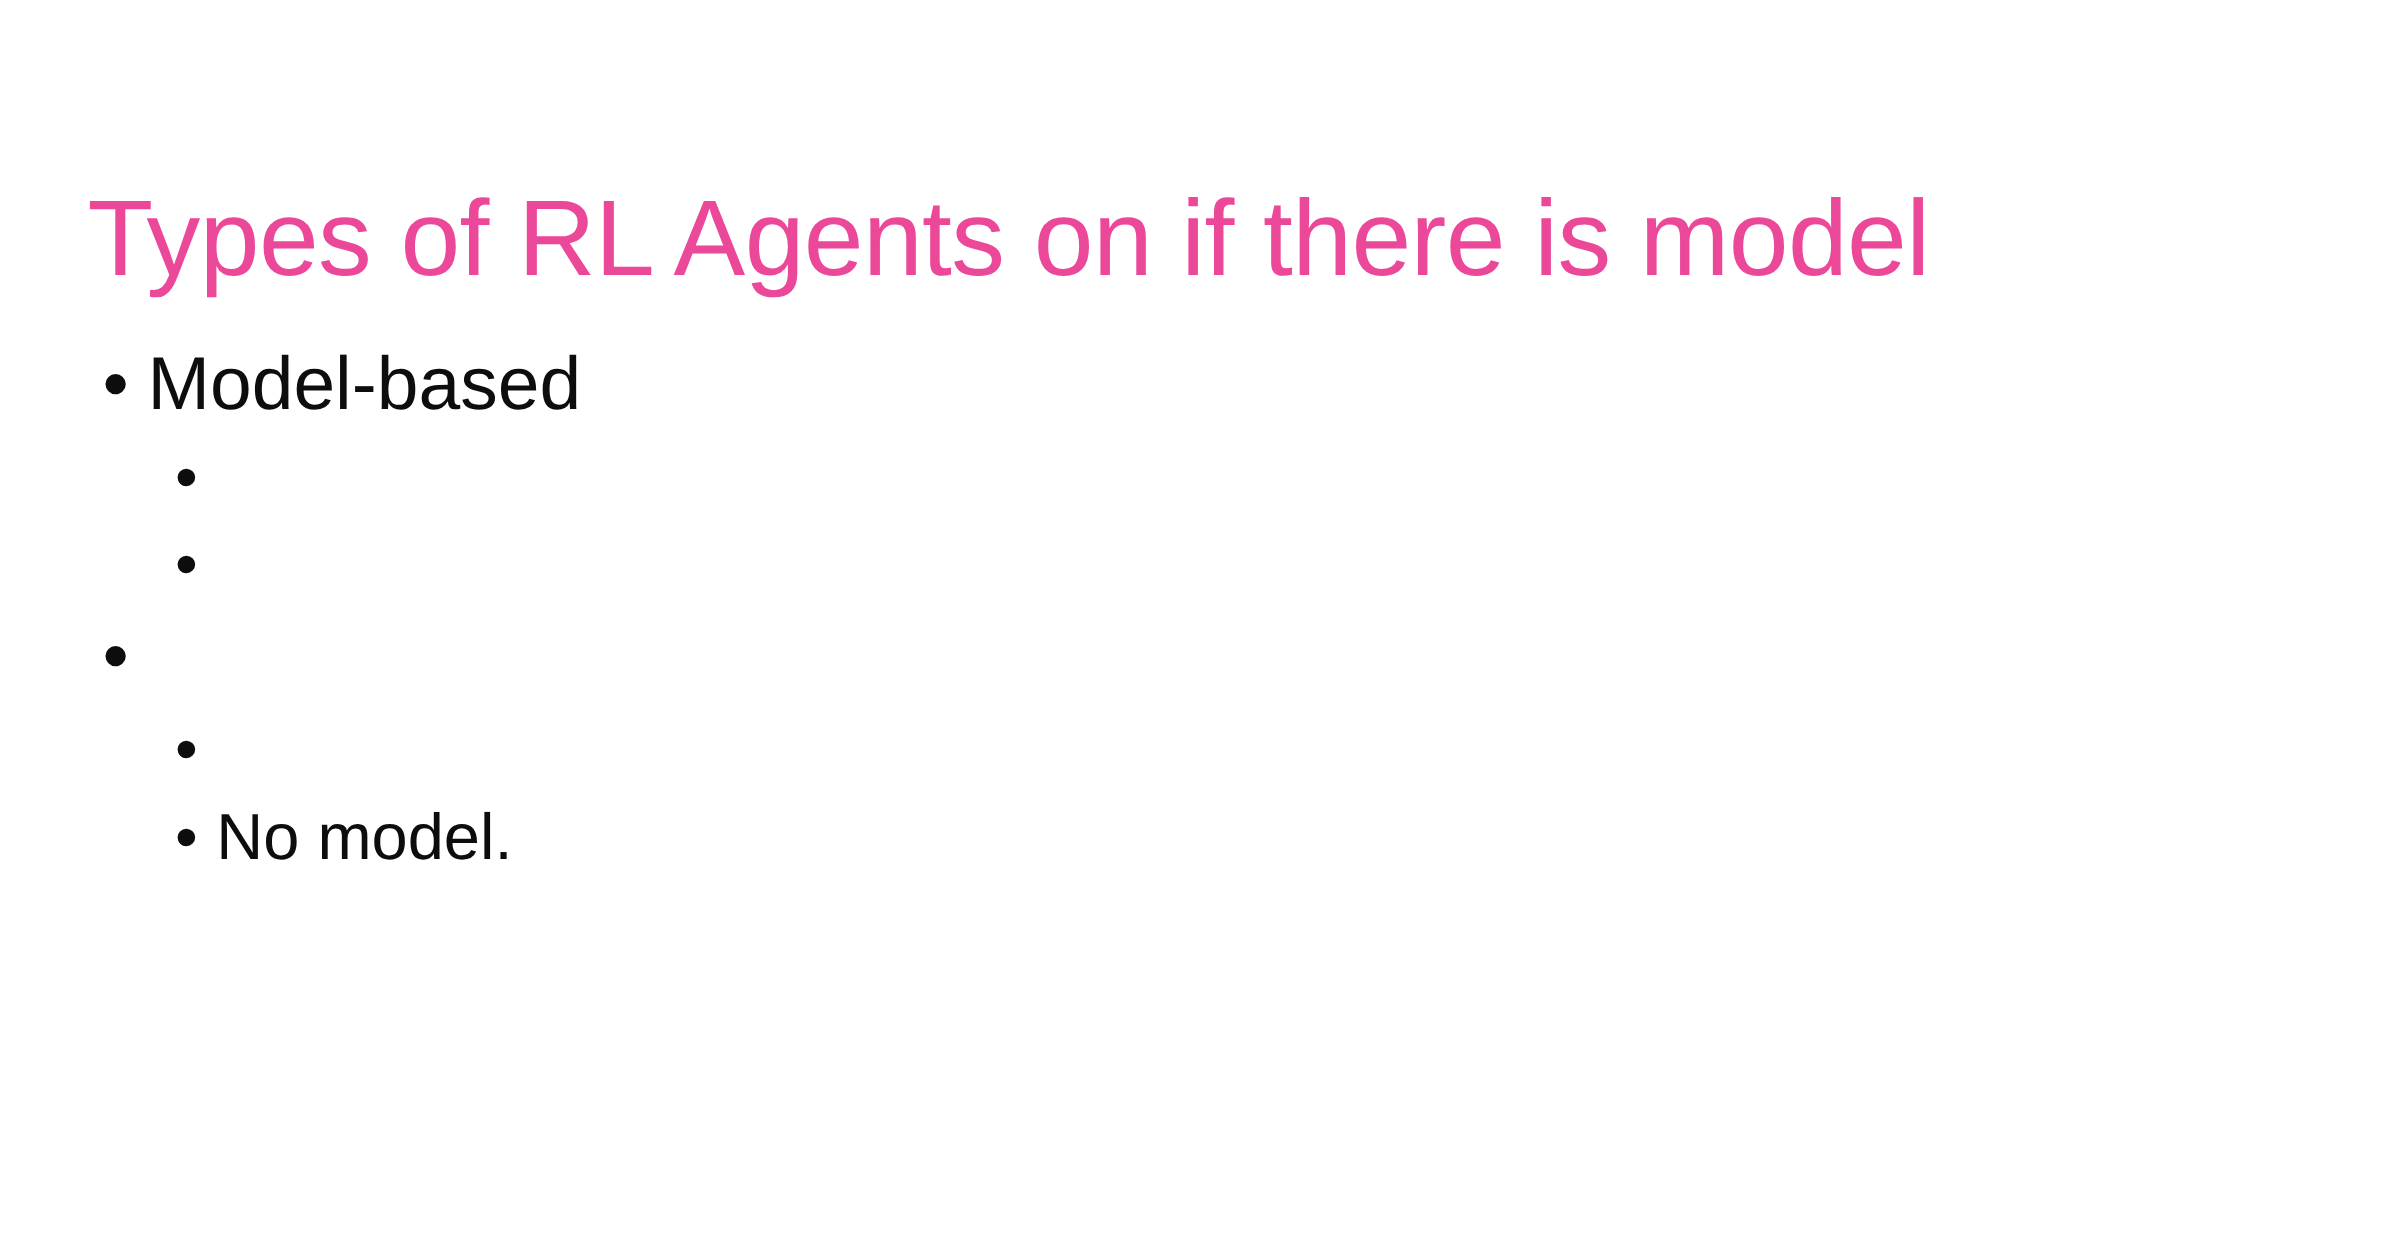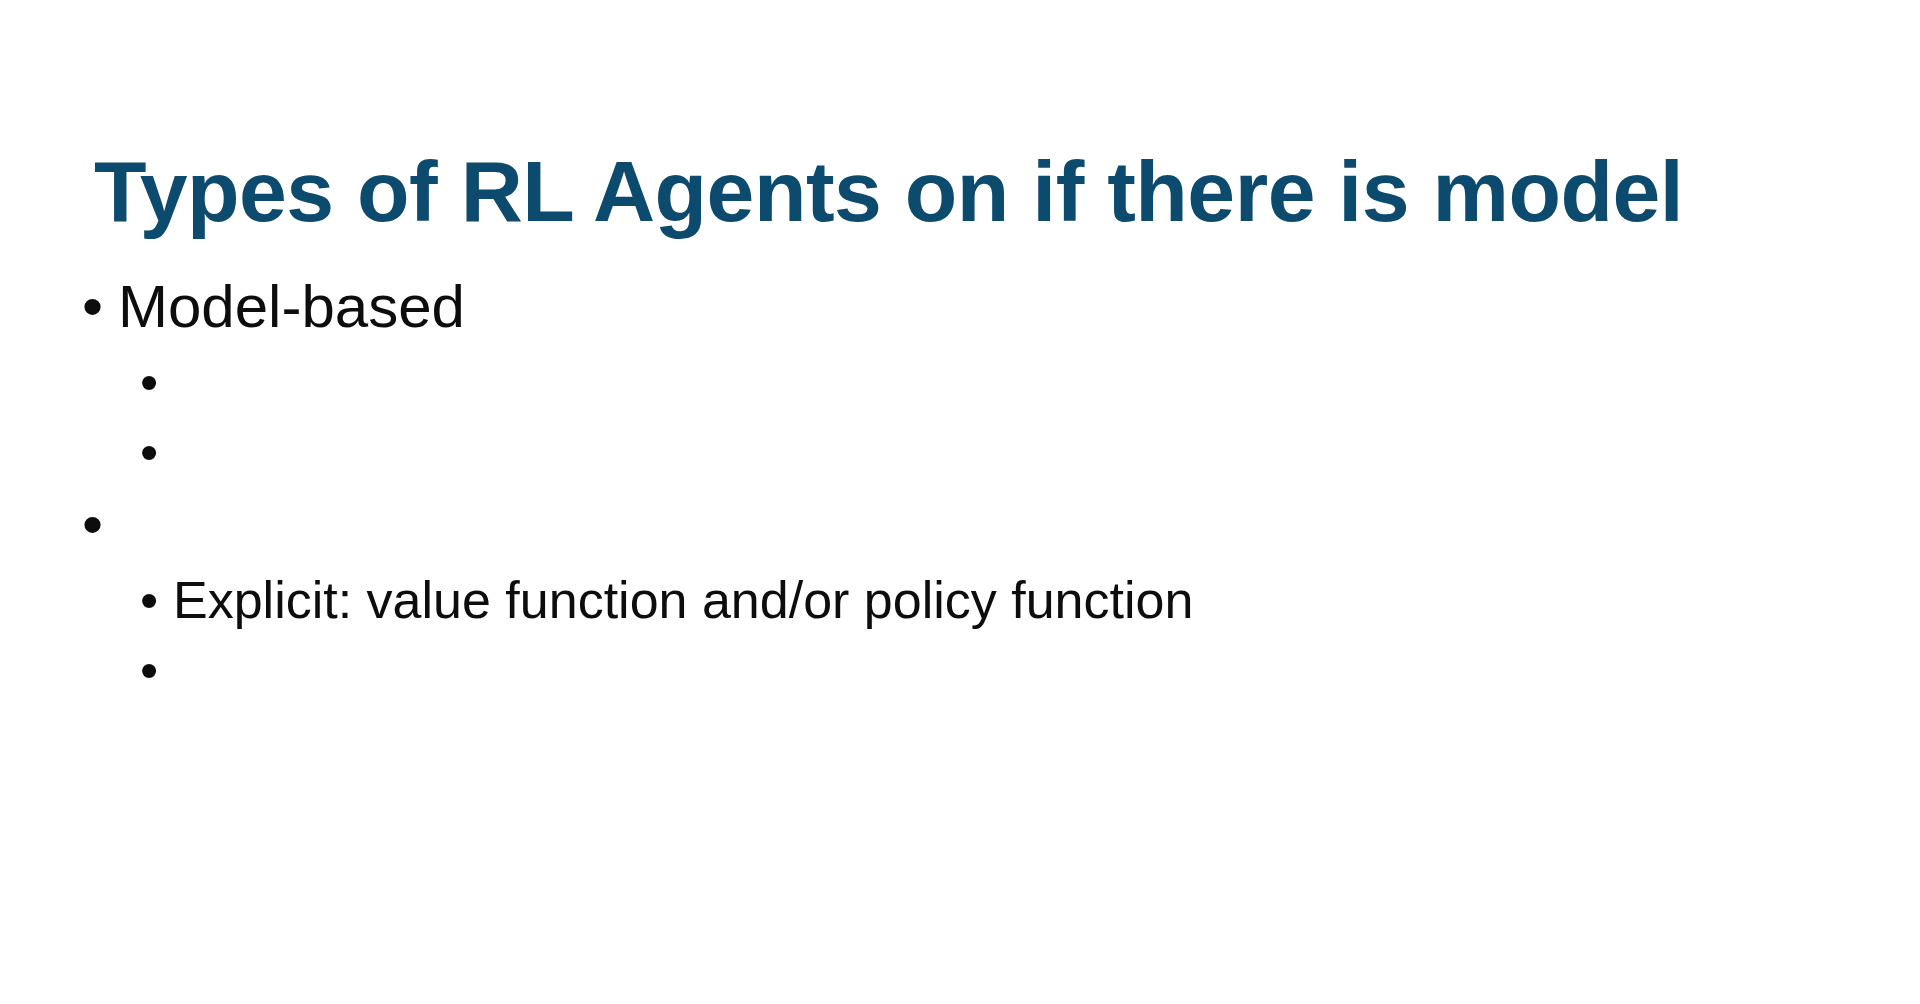--- a/index.html
+++ b/index.html
@@ -17,27 +17,27 @@
     position: relative;
     width: 1920px;
     height: 1004px;
     background: #ffffff;
     overflow: hidden;
   }
 
   
   #slide-title {
     position: absolute;
-    left: 94px;
+    left: 70px;
     top: 88px;
     width: 1760px;
     font-size: 86px;
     line-height: 1.05;
-    font-weight: 700;
-    color: #0c4a6e;
+    font-weight: 400;
+    color: #ec4899;
     letter-spacing: -0.5px;
     white-space: nowrap;
   }
 
   
   #slide-body {
     position: absolute;
     left: 66px;
     top: 272px;
     width: 1790px;
@@ -107,21 +107,21 @@
     <div class="bullet-row level-2">
       <span class="bullet-marker">•</span>
     </div>
 
     <div class="bullet-row level-1">
       <span class="bullet-marker">•</span>
     </div>
 
     <div class="bullet-row level-2">
       <span class="bullet-marker">•</span>
-      <span class="bullet-text">Explicit: value function and/or policy function</span>
     </div>
 
     <div class="bullet-row level-2">
       <span class="bullet-marker">•</span>
+      <span class="bullet-text">No model.</span>
     </div>
 
   </div>
 </div>
 
 </body></html>

